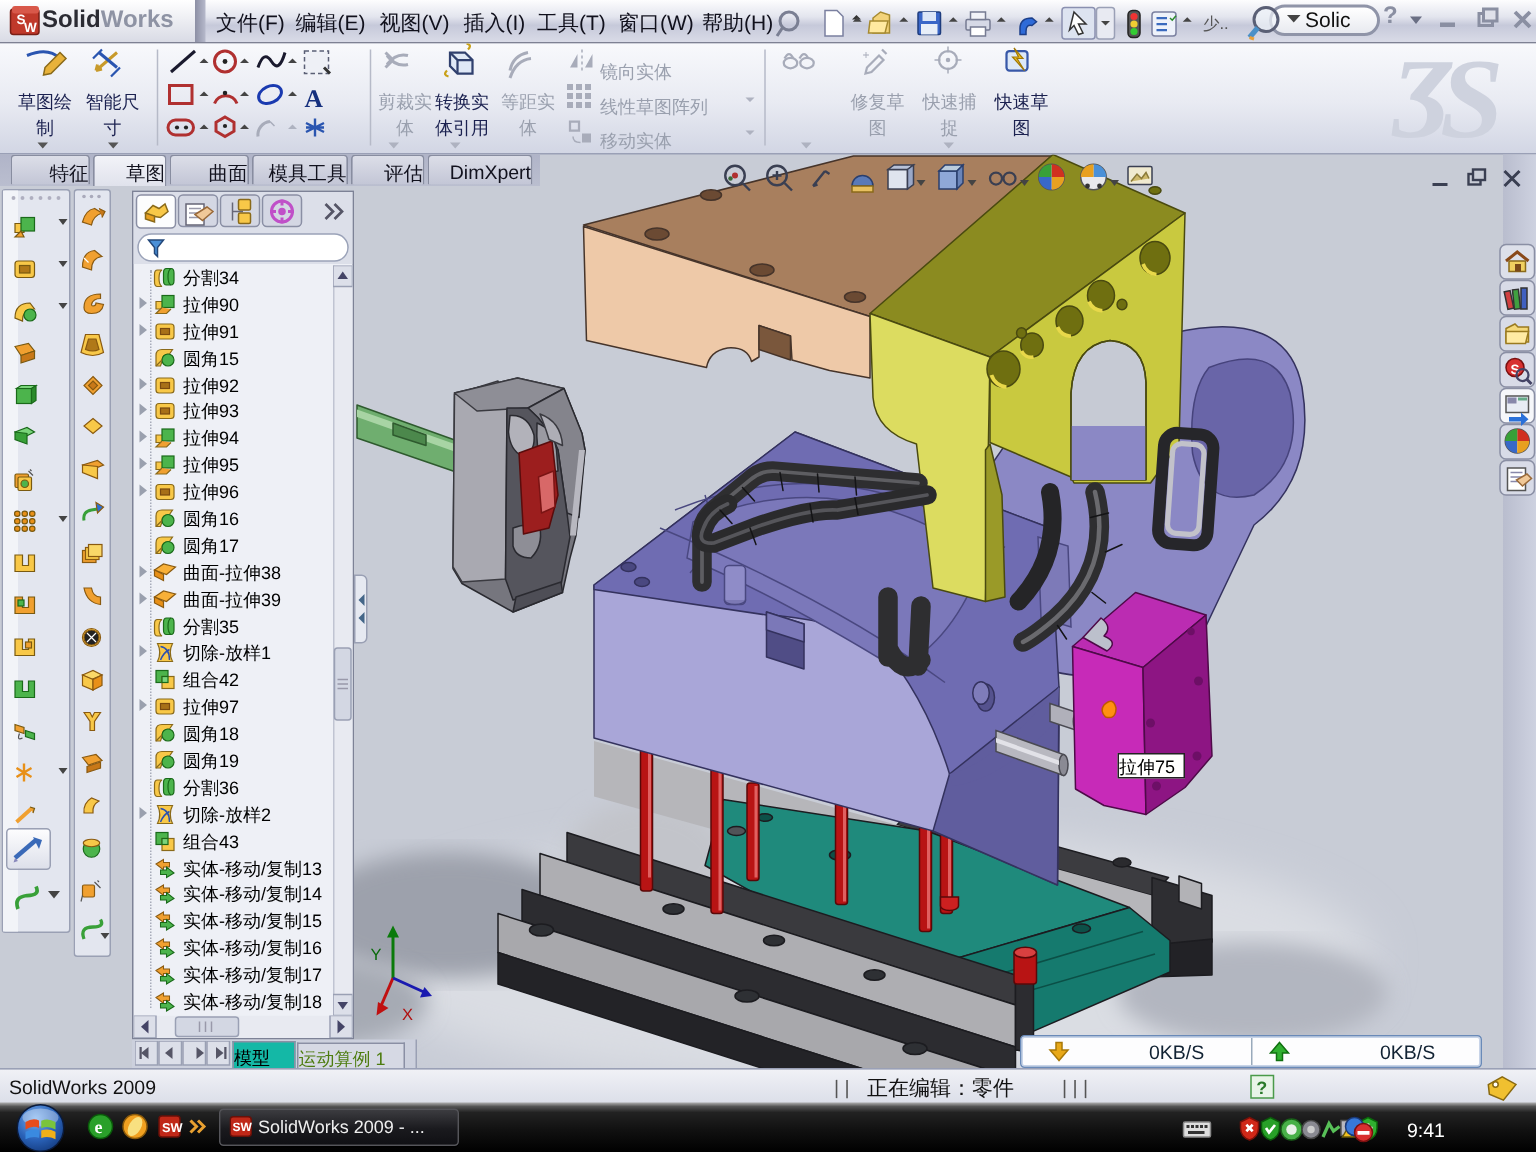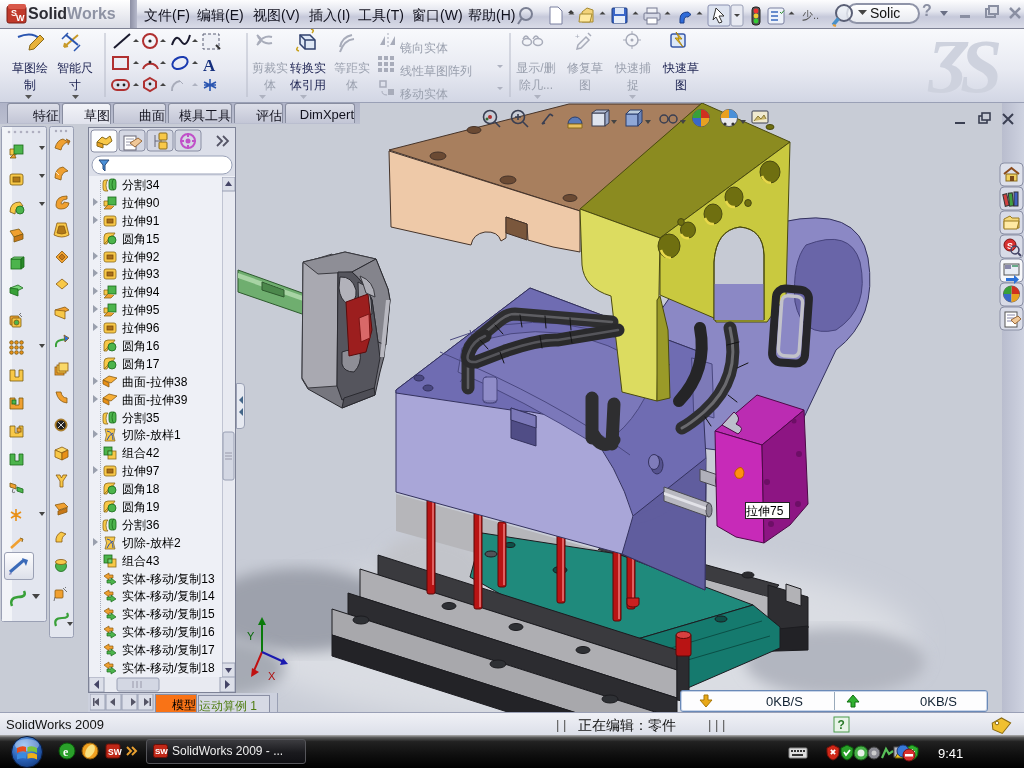--- a/index.html
+++ b/index.html
@@ -506,21 +506,20 @@
 
  <div class="abs" style="left:926px;top:-6px;width:100px;height:78px;overflow:hidden;font-family:'Liberation Serif',serif;font-style:italic;font-weight:bold;font-size:76px;color:#ced2de;letter-spacing:-7px">ӠS</div>
  <div class="bigbtn" style="left:4px;top:31px;width:52px">草图绘<br>制</div>
  <div class="bigbtn" style="left:52px;top:31px;width:46px">智能尺<br>寸</div>
  <div class="bigbtn dis" style="left:250px;top:31px;width:40px">剪裁实<br>体</div>
  <div class="bigbtn" style="left:288px;top:31px;width:40px">转换实<br>体引用</div>
  <div class="bigbtn dis" style="left:332px;top:31px;width:40px">等距实<br>体</div>
  <div class="bigbtn dis" style="left:400px;top:34px;width:96px;text-align:left">线性草图阵列</div>
  <div class="bigbtn dis" style="left:400px;top:11px;width:96px;text-align:left">镜向实体</div>
  <div class="bigbtn dis" style="left:400px;top:57px;width:96px;text-align:left">移动实体</div>
- <div class="bigbtn dis" style="left:512px;top:31px;width:48px">显示/删<br>除几...</div>
  <div class="bigbtn dis" style="left:562px;top:31px;width:46px">修复草<br>图</div>
  <div class="bigbtn dis" style="left:610px;top:31px;width:46px">快速捕<br>捉</div>
  <div class="bigbtn" style="left:658px;top:31px;width:46px">快速草<br>图</div>
 </div>
 <div id="tabs">
  <div class="abs" style="left:0;top:103px;width:360px;height:21px;background:linear-gradient(#b0b4c8,#babecf)"></div>
  <div class="tab" style="left:7px;width:53px">特征</div>
  <div class="tab active" style="left:62px;width:49px">草图</div>
  <div class="tab" style="left:113px;width:53px">曲面</div>
  <div class="tab" style="left:168px;width:64px">模具工具</div>
@@ -898,21 +897,21 @@
       </g>
  <g fill="#556">
         <path d="M4 8 l5 -4 v8 z"></path>
         <rect x="3" y="4" width="1.5" height="8"></rect>
         <path d="M20 8 l5 -4 v8 z"></path>
         <path d="M41 4 l5 4 l-5 4 z"></path>
         <path d="M54 4 l5 4 l-5 4 z"></path>
         <rect x="59.5" y="4" width="1.5" height="8"></rect>
       </g>
 </svg>
-<div class="abs" style="left:155px;top:694px;width:42px;height:18px;background:#f97316;border:1px solid #8a8fa4;border-bottom:none;font-size:12px;text-align:right;padding-top:2px">模型</div>
+<div class="abs" style="left:155px;top:694px;width:42px;height:18px;background:#14b8a6;border:1px solid #8a8fa4;border-bottom:none;font-size:12px;text-align:left;padding-top:2px">模型</div>
 <div class="abs" style="left:198px;top:695px;width:72px;height:17px;background:#d6d9e4;border:1px solid #8a8fa4;border-bottom:none;font-size:12px;text-align:left;padding-top:2px;color:#4d7c0f">运动算例 1</div>
 
 <div class="abs" style="left:236px;top:383px;width:9px;height:46px;background:#e6e9f1;border:1px solid #9aa0b4;border-radius:0 4px 4px 0"></div>
 <svg class="abs" style="left:237px;top:394px" width="8" height="24">
       <path d="M6 2 l-4 4 l4 4 z" fill="#468"></path>
       <path d="M6 14 l-4 4 l4 4 z" fill="#468"></path>
     </svg>
 
 <div class="abs" style="left:1002px;top:103px;width:22px;height:609px;background:linear-gradient(90deg,#b9bdce,#ced2e0)"></div>
 <svg class="abs" style="left:999px;top:162px" width="25" height="172" viewBox="0 0 25 172">

